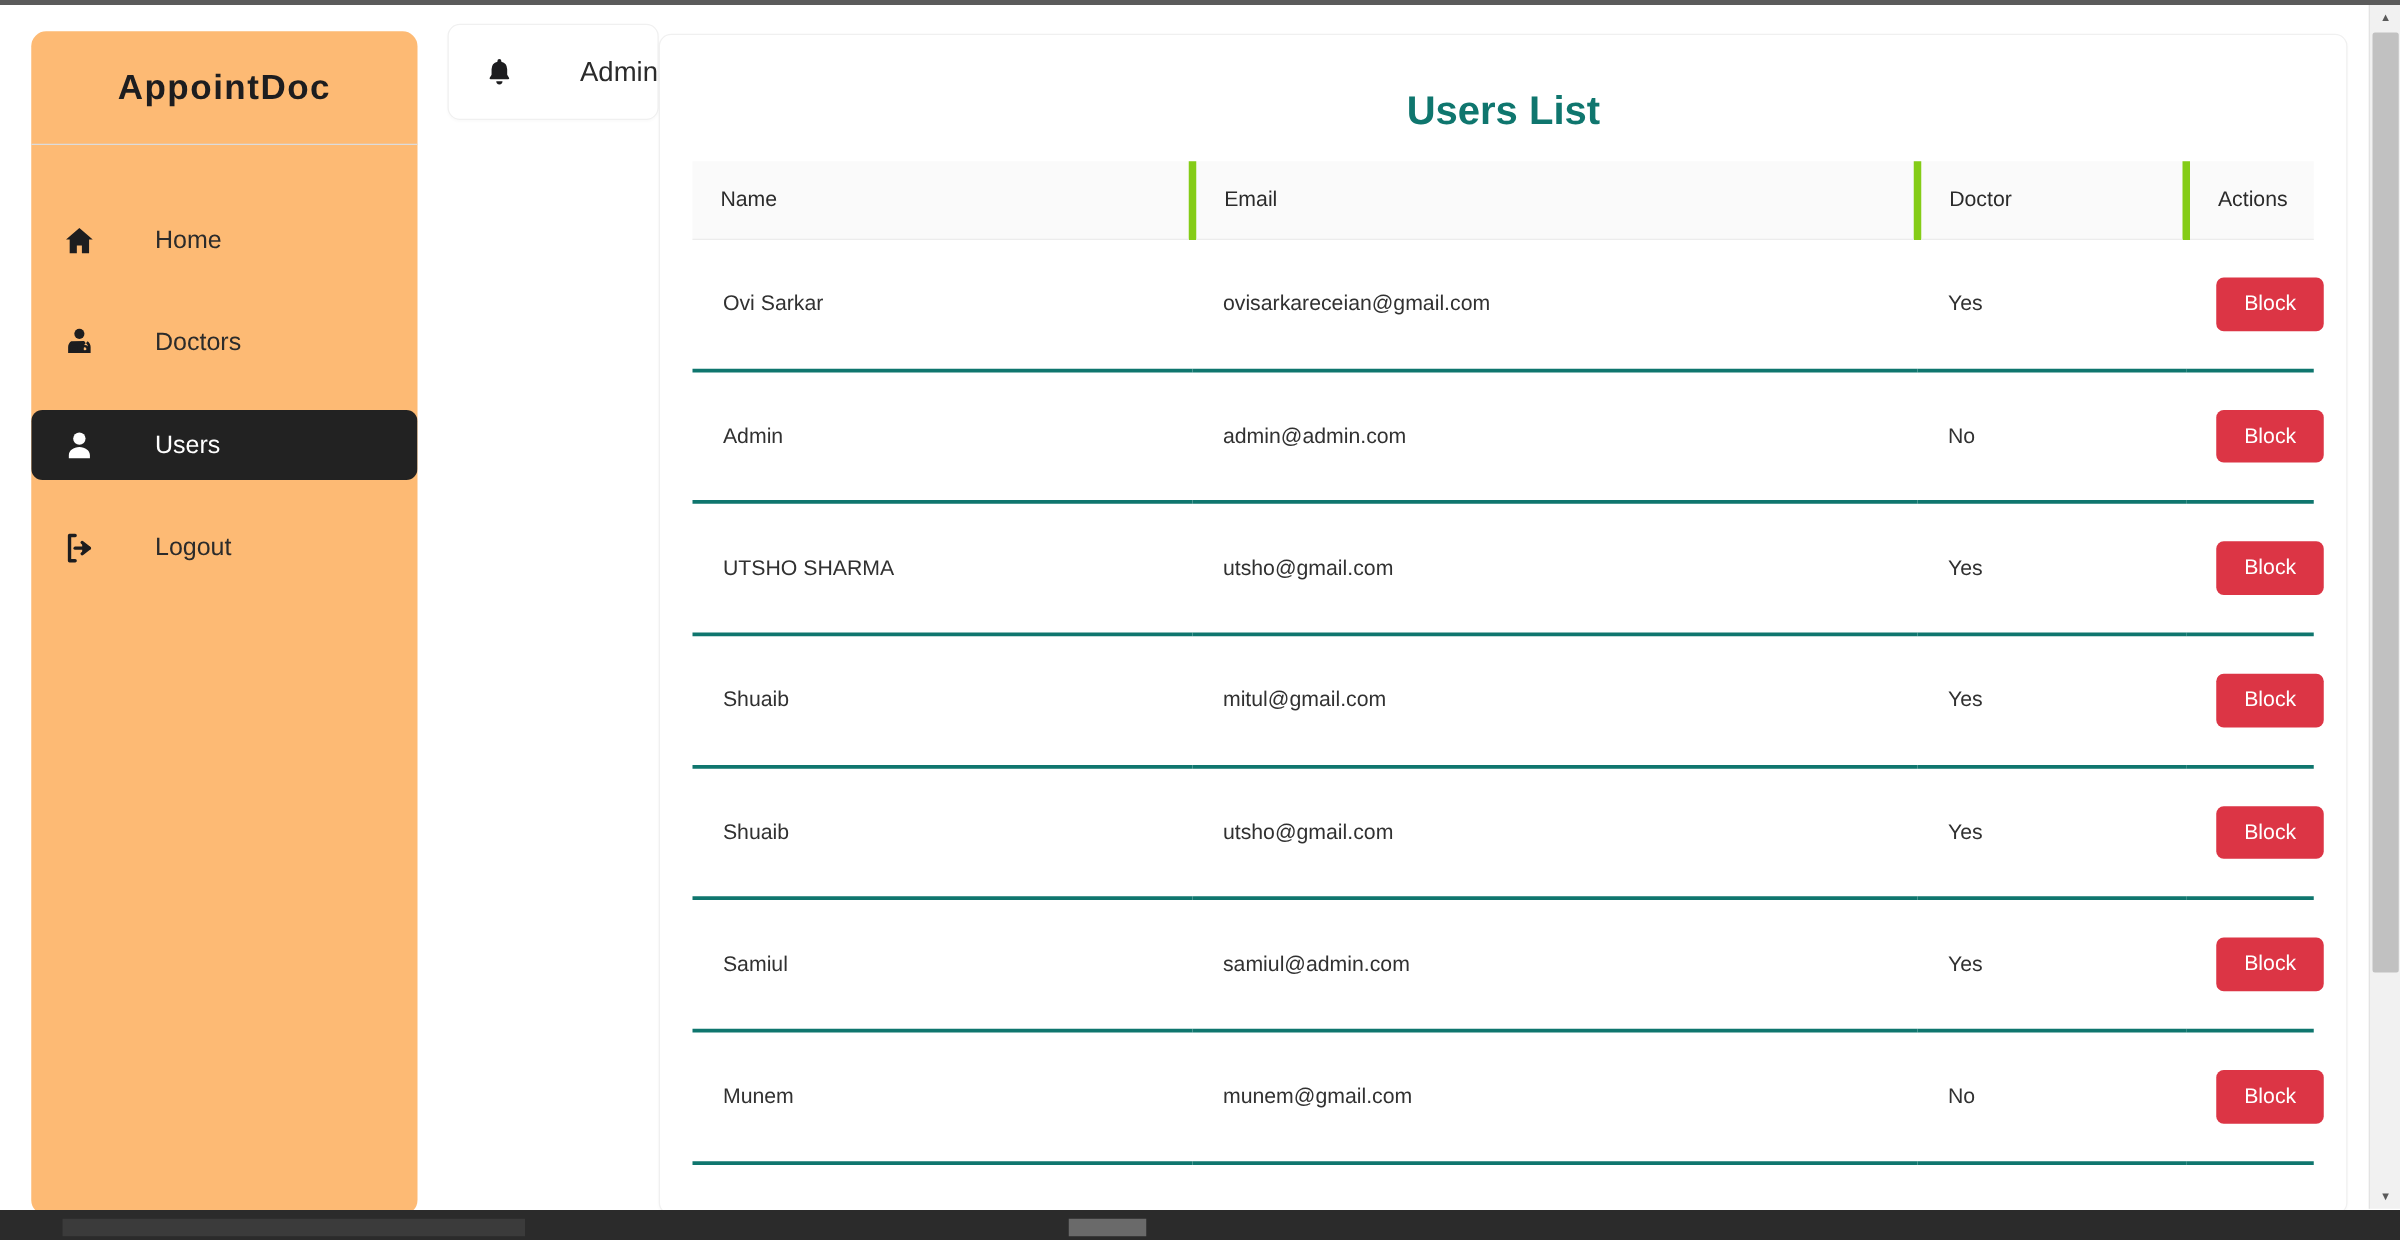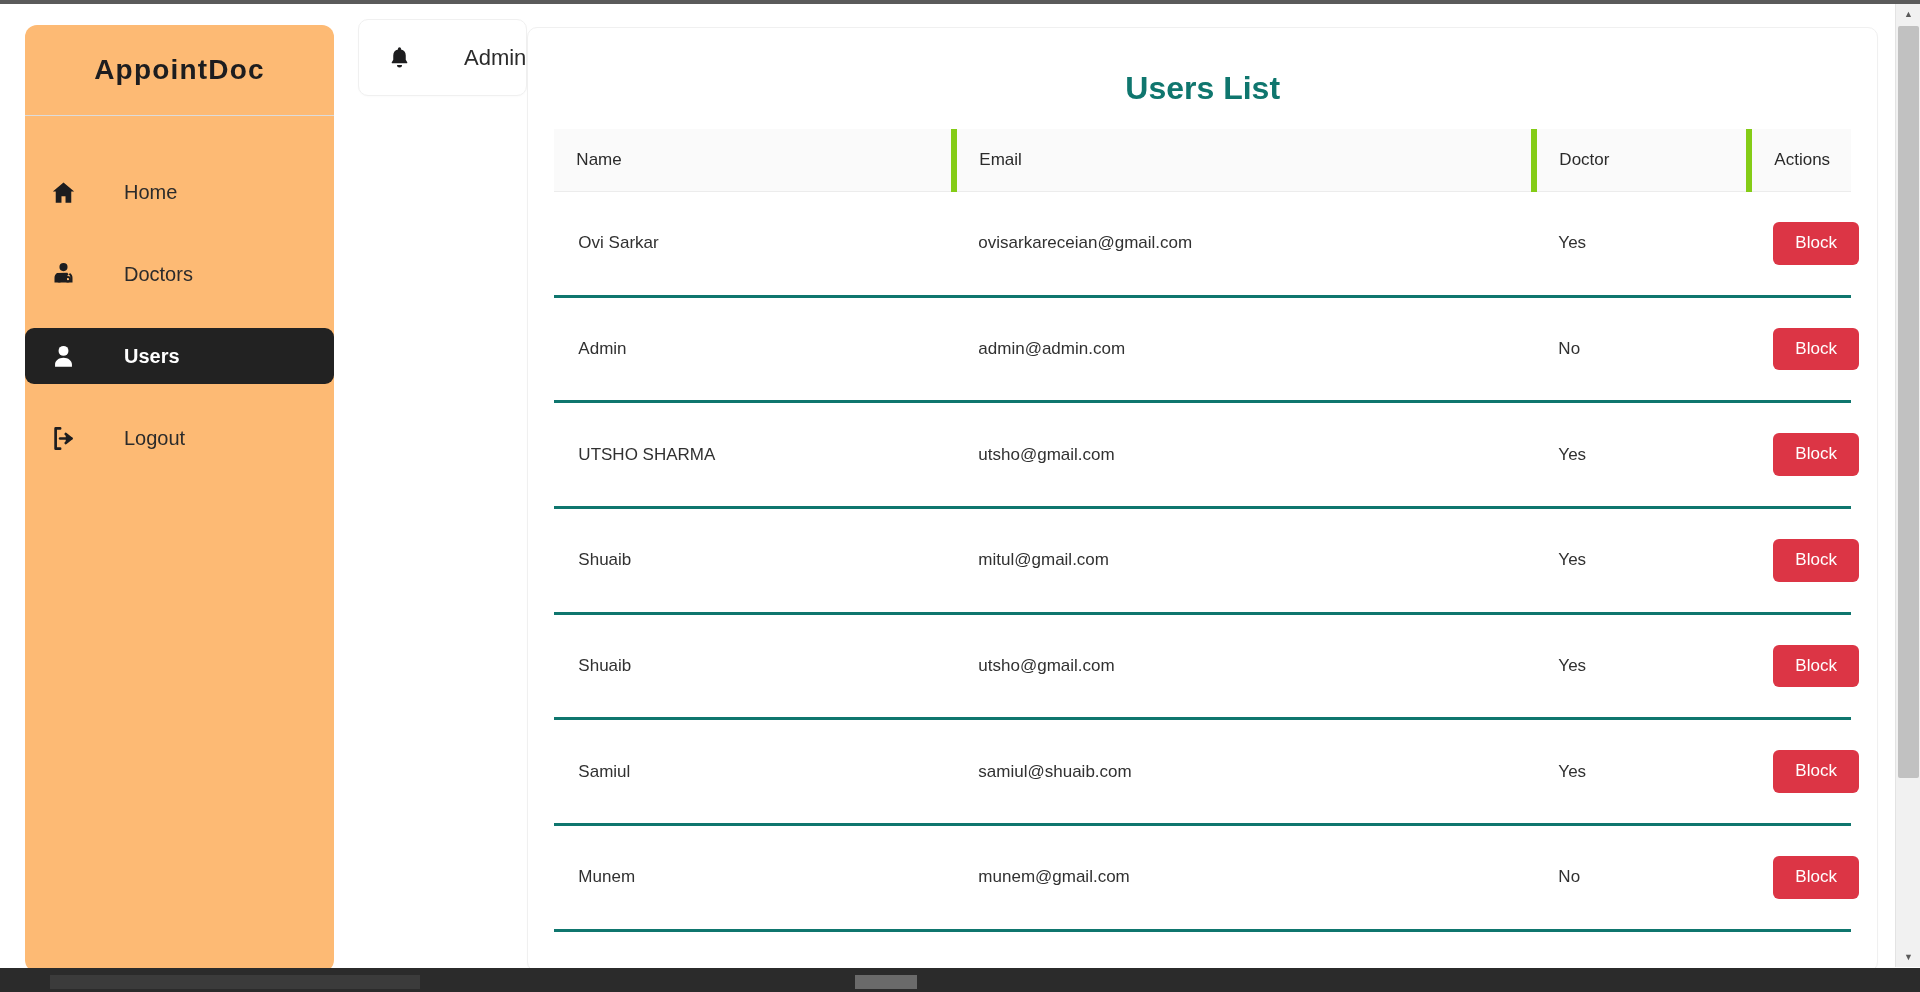--- a/index.html
+++ b/index.html
@@ -82,21 +82,21 @@
   .nav-item .label {
     font-size: 20px;
     color: #2b2b2b;
     padding-left: 28px;
   }
   .nav-item.active {
     background: #222222;
     border-radius: 9px;
   }
   .nav-item.active .ico { color: #ffffff; }
-  .nav-item.active .label { color: #ffffff; font-weight: bold; }
+  .nav-item.active .label { color: #ffffff; font-weight: normal; }
   
   .main {
     flex: 1;
     padding: 15px 17px 0 24px;
     display: flex;
     flex-direction: row;
   }
   .header-card {
     height: 77px;
     background: #ffffff;
@@ -354,21 +354,21 @@
               <td>Shuaib</td>
               <td>utsho@gmail.com</td>
               <td>Yes</td>
               <td>
                 <button class="block-btn">Block</button>
               </td>
             </tr>
 
             <tr>
               <td>Samiul</td>
-              <td>samiul@shuaib.com</td>
+              <td>samiul@admin.com</td>
               <td>Yes</td>
               <td>
                 <button class="block-btn">Block</button>
               </td>
             </tr>
 
             <tr>
               <td>Munem</td>
               <td>munem@gmail.com</td>
               <td>No</td>

